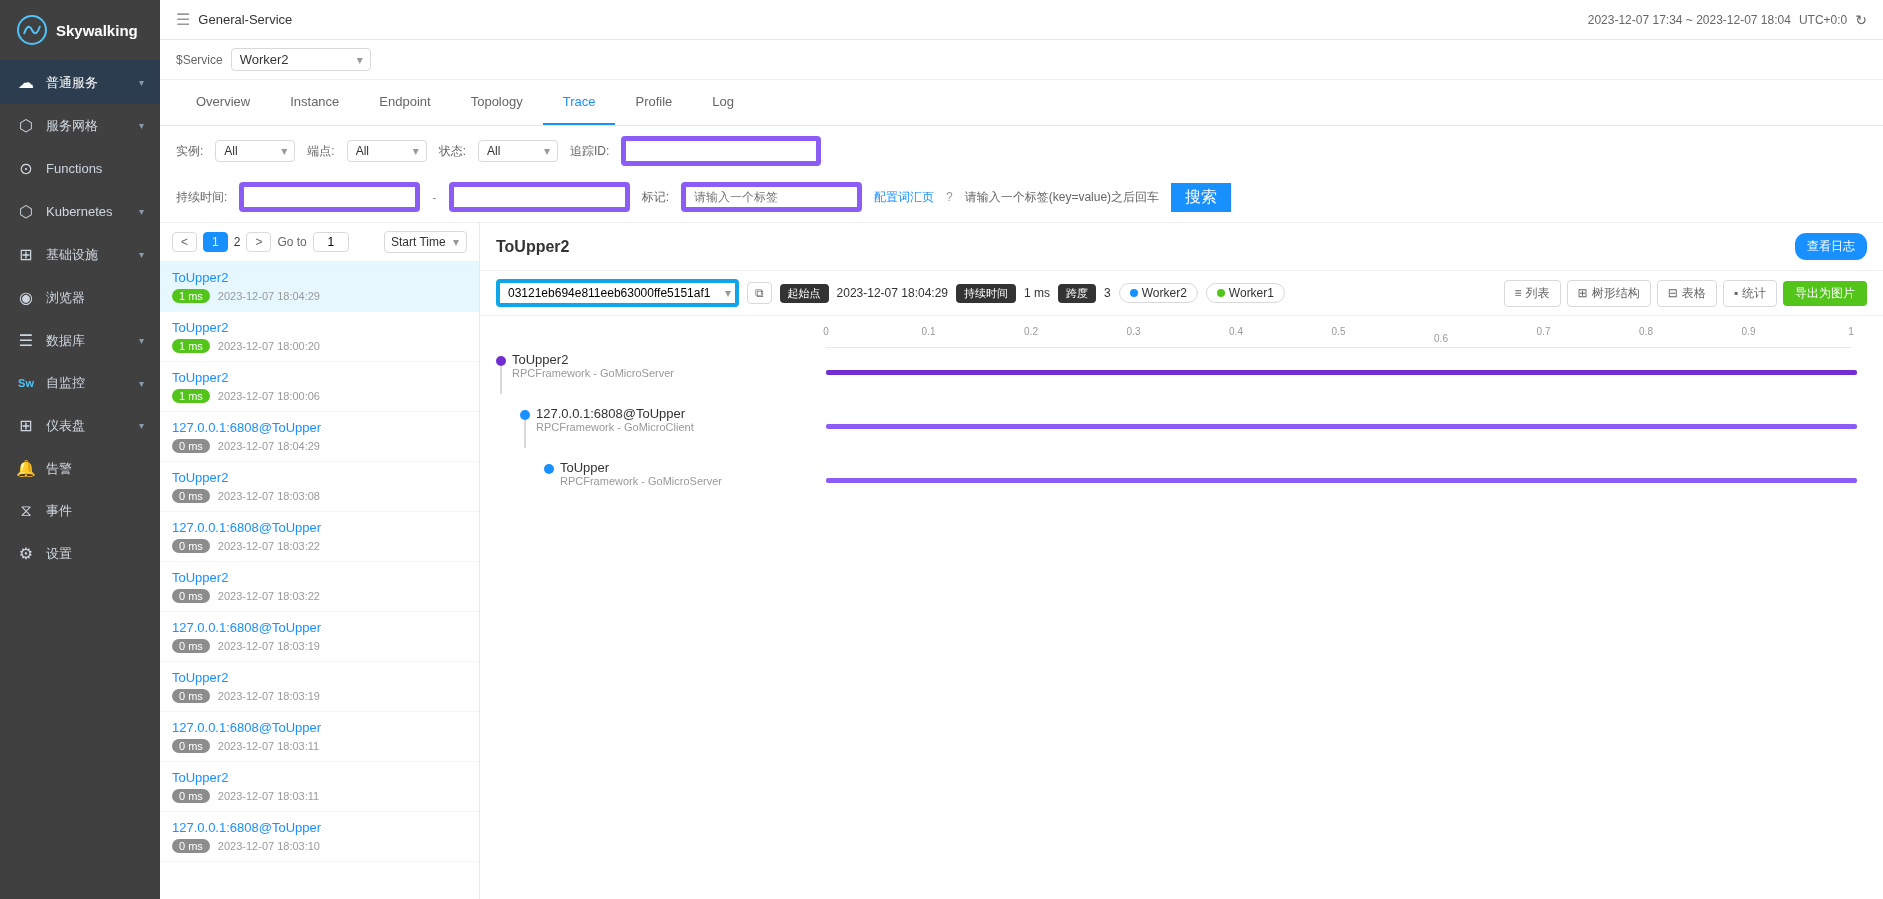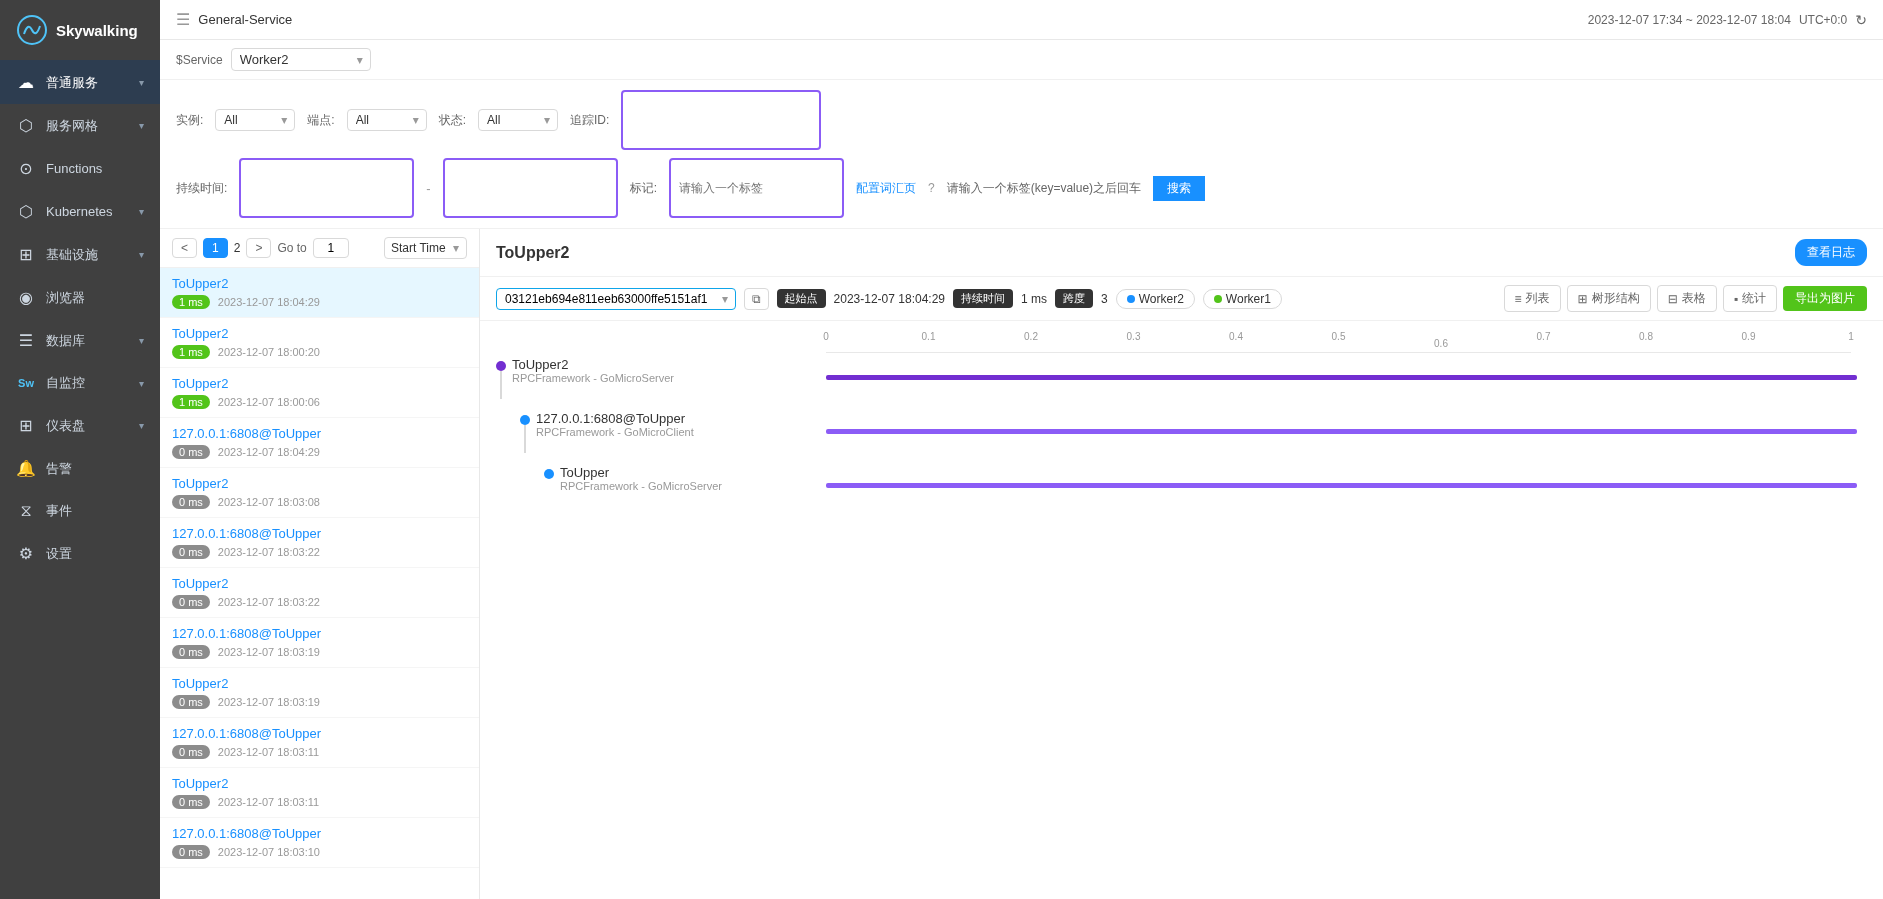--- a/index.html
+++ b/index.html
@@ -93,52 +93,52 @@
       white-space: nowrap;
     }
     .tab.active { color: #1890ff; border-bottom-color: #1890ff; font-weight: 500; }
 
     
     #filterbar {
       background: #fff;
       padding: 10px 16px;
       display: flex;
       flex-direction: column;
-      gap: 8px;
+      gap: 16px;
       flex-shrink: 0;
       border-bottom: 1px solid #f0f0f0;
     }
     .filter-row { display: flex; align-items: center; gap: 12px; flex-wrap: wrap; }
     .filter-label { font-size: 12px; color: #666; white-space: nowrap; }
     .filter-select {
       border: 1px solid #d9d9d9;
       border-radius: 4px;
       padding: 3px 24px 3px 8px;
       font-size: 12px;
       background: #fff;
       color: #333;
       appearance: none;
       -webkit-appearance: none;
       min-width: 80px;
     }
     .filter-input {
-      border: 2px solid #8b5cf6;
-      border-radius: 4px;
-      padding: 21px 8px;
+      border: 5px solid #8b5cf6;
+      border-radius: 4px;
+      padding: 3px 8px;
       font-size: 12px;
       outline: none;
       min-width: 120px;
     }
     .btn-search {
       background: #1890ff;
       color: #fff;
       border: none;
       border-radius: 0;
       padding: 4px 14px;
-      font-size: 12px;
+      font-size: 16px;
       cursor: pointer;
     }
     .config-link { font-size: 12px; color: #1890ff; cursor: pointer; }
     .help-icon { color: #999; font-size: 12px; cursor: pointer; }
     .dash { color: #999; }
 
     
     #content {
       display: flex;
       flex: 1;
@@ -238,21 +238,21 @@
       justify-content: space-between;
       padding: 8px 16px;
       border-bottom: 1px solid #f0f0f0;
       flex-shrink: 0;
       flex-wrap: wrap;
       gap: 8px;
     }
     .detail-toolbar-left { display: flex; align-items: center; gap: 8px; flex-wrap: wrap; }
     .detail-toolbar-right { display: flex; align-items: center; gap: 6px; }
     .trace-id-select {
-      border: 1px solid #0ea5e9;
+      border: 4px solid #0ea5e9;
       border-radius: 4px;
       padding: 3px 24px 3px 8px;
       font-size: 12px;
       min-width: 240px;
       appearance: none;
       -webkit-appearance: none;
       background: #fff;
     }
     .copy-icon-btn { background: none; border: 1px solid #d9d9d9; border-radius: 4px; padding: 3px 7px; cursor: pointer; color: #666; font-size: 12px; }
     .meta-tag {
@@ -414,20 +414,29 @@
 
   <div style="background:#fff;padding:8px 16px;border-bottom:1px solid #f0f0f0;display:flex;align-items:center;gap:8px;">
     <span style="font-size:12px;color:#666;">$Service</span>
     <div class="select-wrapper">
       <select class="service-selector">
         <option>Worker2</option>
       </select>
     </div>
   </div>
 
+  <div id="tabs">
+    <div class="tab">Overview</div>
+    <div class="tab">Instance</div>
+    <div class="tab">Endpoint</div>
+    <div class="tab">Topology</div>
+    <div class="tab active">Trace</div>
+    <div class="tab">Profile</div>
+    <div class="tab">Log</div>
+  </div>
 
   <div id="filterbar">
     <div class="filter-row">
       <span class="filter-label">实例:</span>
       <div class="select-wrapper">
         <select class="filter-select">
           <option>All</option>
         </select>
       </div>
       <span class="filter-label">端点:</span>

